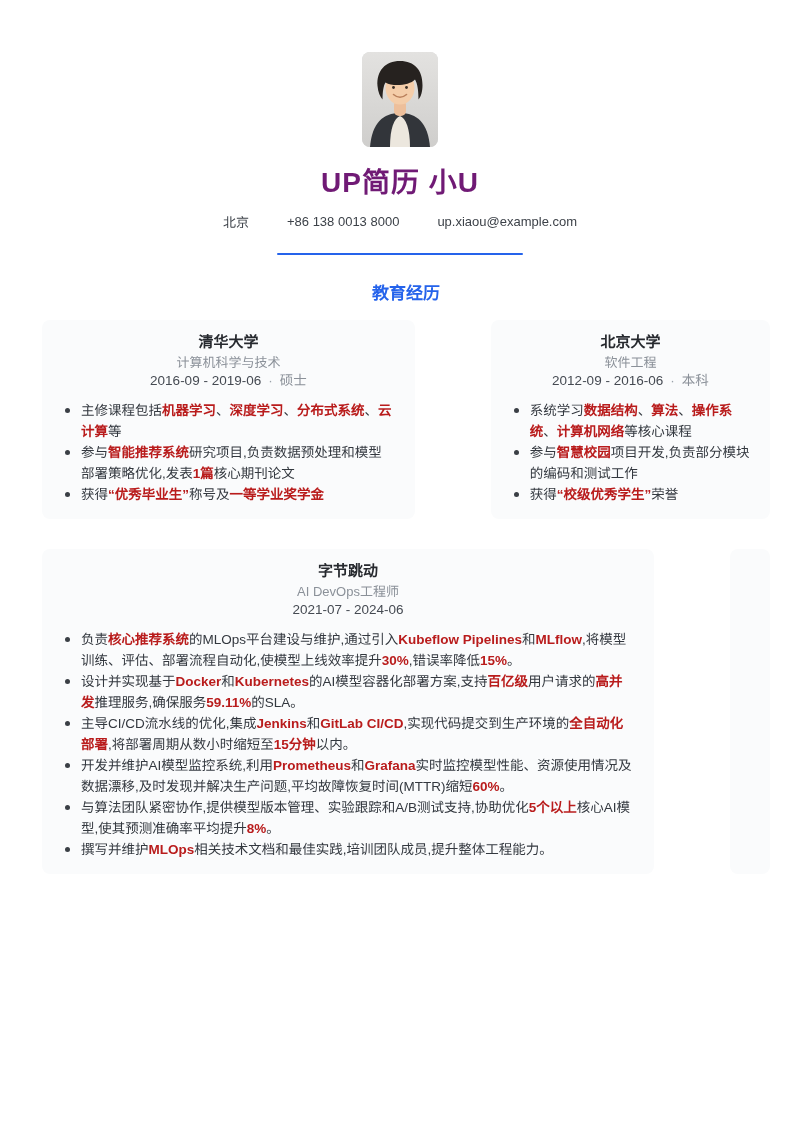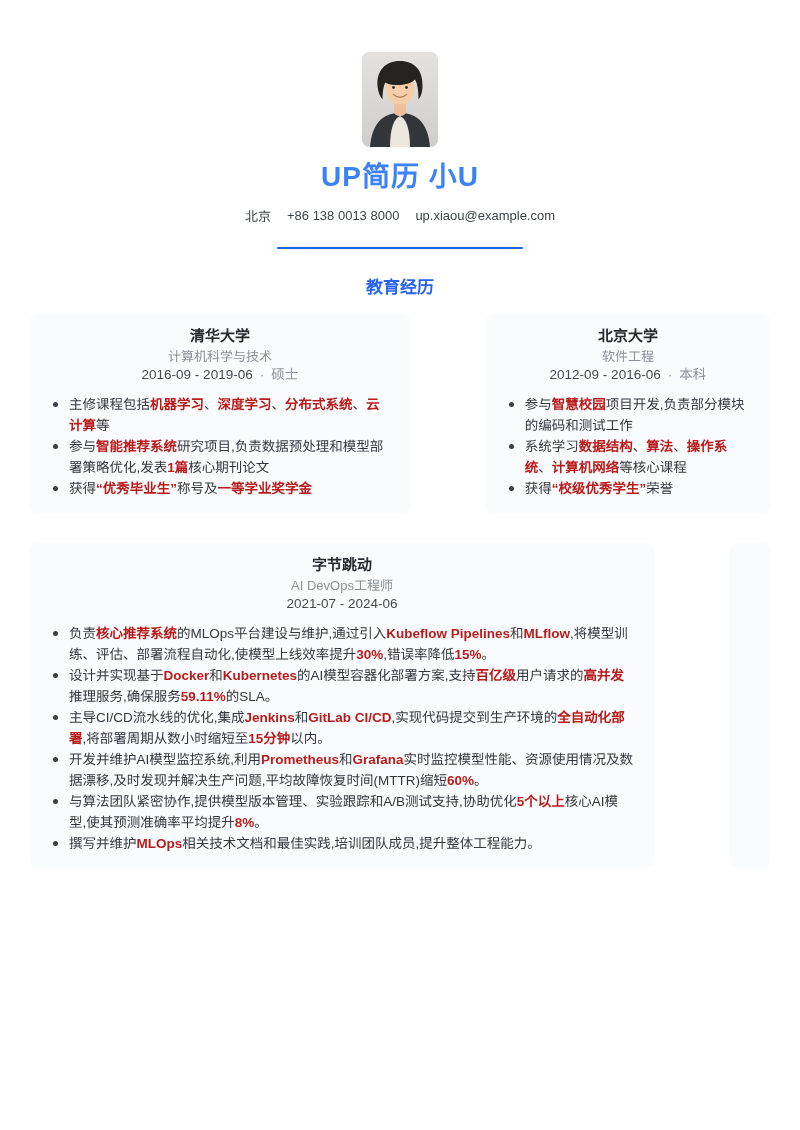--- a/index.html
+++ b/index.html
@@ -14,34 +14,34 @@
   .page { width: 800px; }
 
   
   .header { text-align: center; padding-top: 52px; }
   .avatar {
     width: 76px; height: 95px; margin: 0 auto;
     border-radius: 8px; overflow: hidden; background: #d9d9d9;
   }
   .avatar svg { display: block; width: 76px; height: 95px; }
   .name {
-    margin: 7px 0 0; font-size: 28px; font-weight: 700;
-    color: #3b82f6; letter-spacing: 1px;
+    margin: 13px 0 0; font-size: 28px; font-weight: 700;
+    color: #701a75; letter-spacing: 1px;
   }
   .contacts {
     display: flex; justify-content: center; align-items: center;
-    gap: 16px; margin-top: 12px; font-size: 13px; color: #3d4249;
+    gap: 38px; margin-top: 12px; font-size: 13px; color: #3d4249;
   }
   .divider {
     width: 246px; height: 2px; margin: 22px auto 0;
     background: var(--accent); border-radius: 1px;
   }
 
   
-  .section { margin-top: 24px; }
+  .section { margin-top: 24px; padding-left: 12px; }
   .section + .section { margin-top: 30px; }
   .section-title {
     margin: 0; text-align: center;
     font-size: 17px; font-weight: 700; color: var(--accent);
   }
   .cards { margin-top: 16px; display: flex; flex-direction: row; gap: 16px; }
 
   
   .card {
     margin: 0 30px; padding: 12px 20px 14px;
@@ -135,26 +135,26 @@
     <div class="card-head">
       <div class="card-org">北京大学</div>
       <div class="card-sub">软件工程</div>
       <div class="card-date">
         <span class="date">2012-09 - 2016-06</span><span class="sep">·</span><span class="tag">本科</span>
       </div>
     </div>
     <ul class="bullets">
   <li class="bullet">
     <span class="marker"></span>
+    <span class="text"><span>系统学习</span><span class="b">数据结构</span><span>、</span><span class="b">算法</span><span>、</span><span class="b">操作系统</span><span>、</span><span class="b">计算机网络</span><span>等核心课程</span></span>
+  </li>
+
+  <li class="bullet">
+    <span class="marker"></span>
     <span class="text"><span>参与</span><span class="b">智慧校园</span><span>项目开发,负责部分模块的编码和测试工作</span></span>
-  </li>
-
-  <li class="bullet">
-    <span class="marker"></span>
-    <span class="text"><span>系统学习</span><span class="b">数据结构</span><span>、</span><span class="b">算法</span><span>、</span><span class="b">操作系统</span><span>、</span><span class="b">计算机网络</span><span>等核心课程</span></span>
   </li>
 
   <li class="bullet">
     <span class="marker"></span>
     <span class="text"><span>获得</span><span class="b">“校级优秀学生”</span><span>荣誉</span></span>
   </li>
 </ul>
   </article>
 </div>
   </section>

